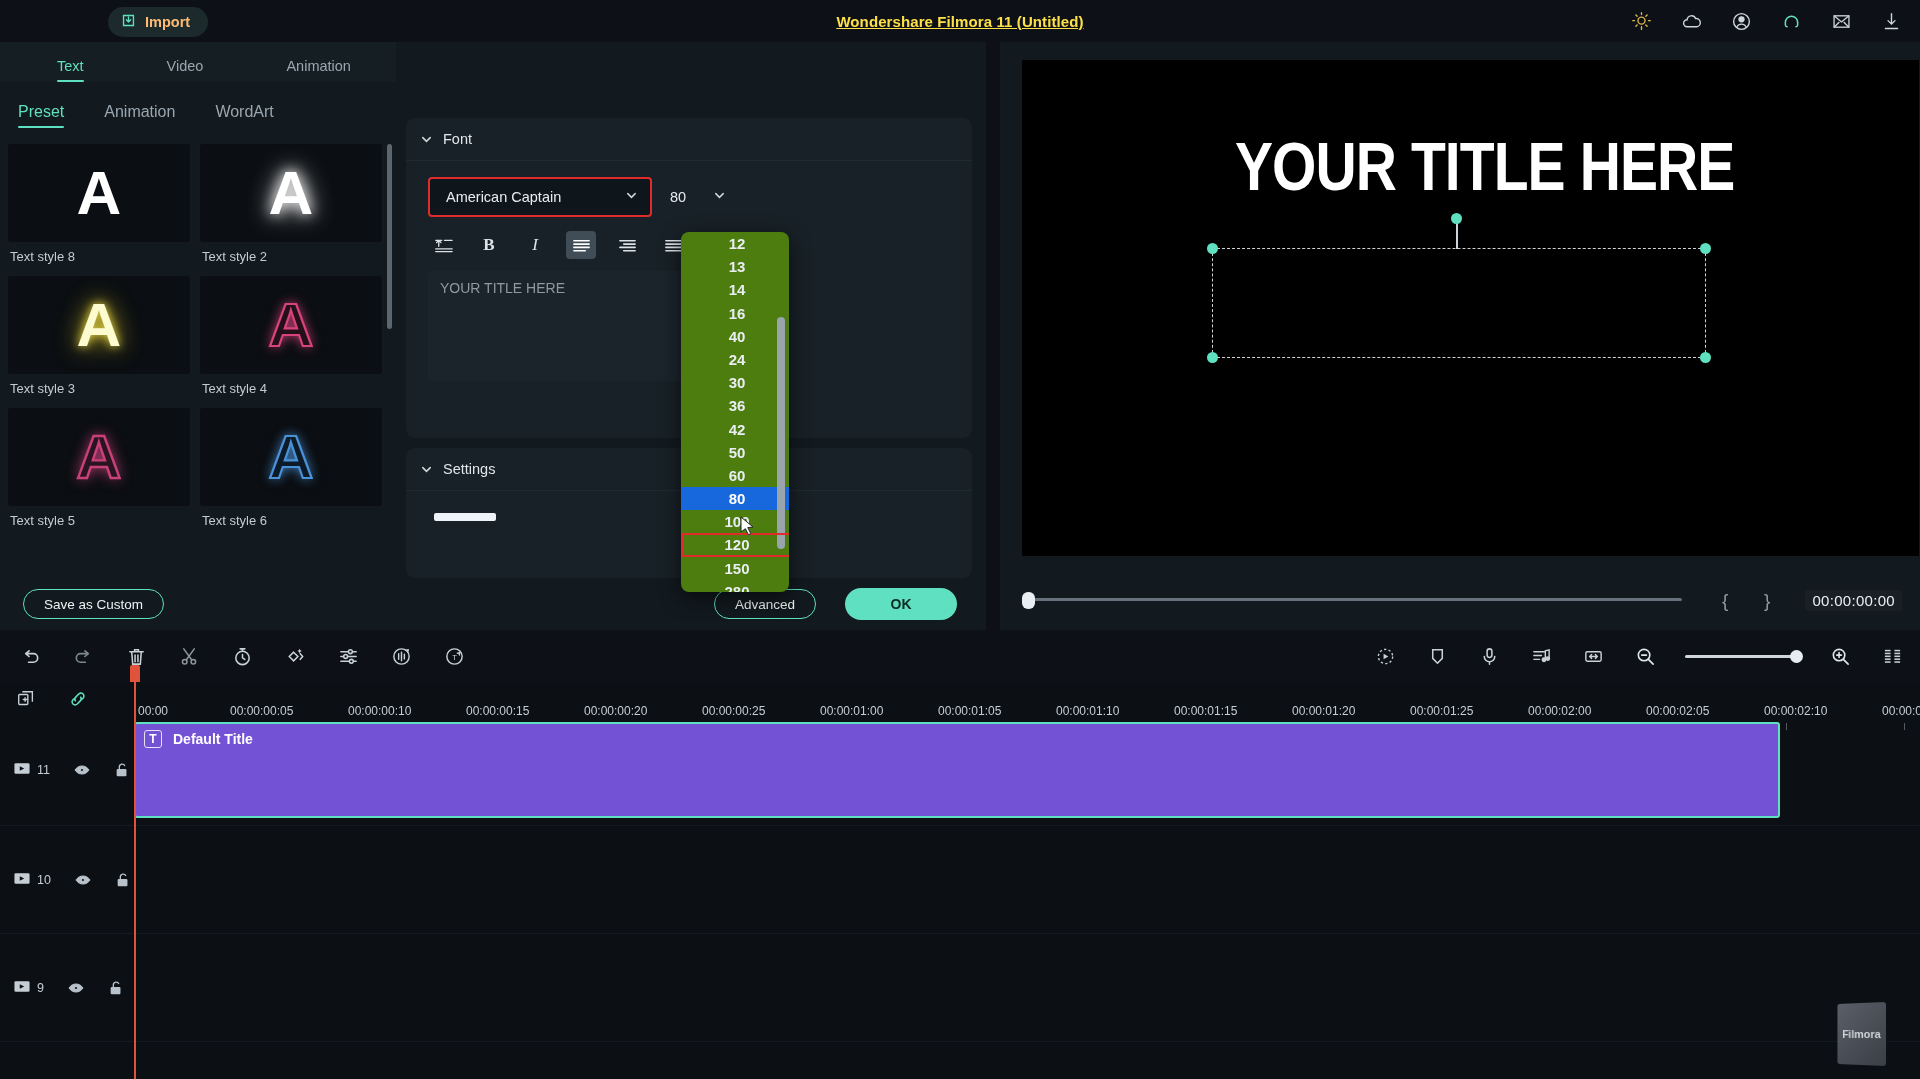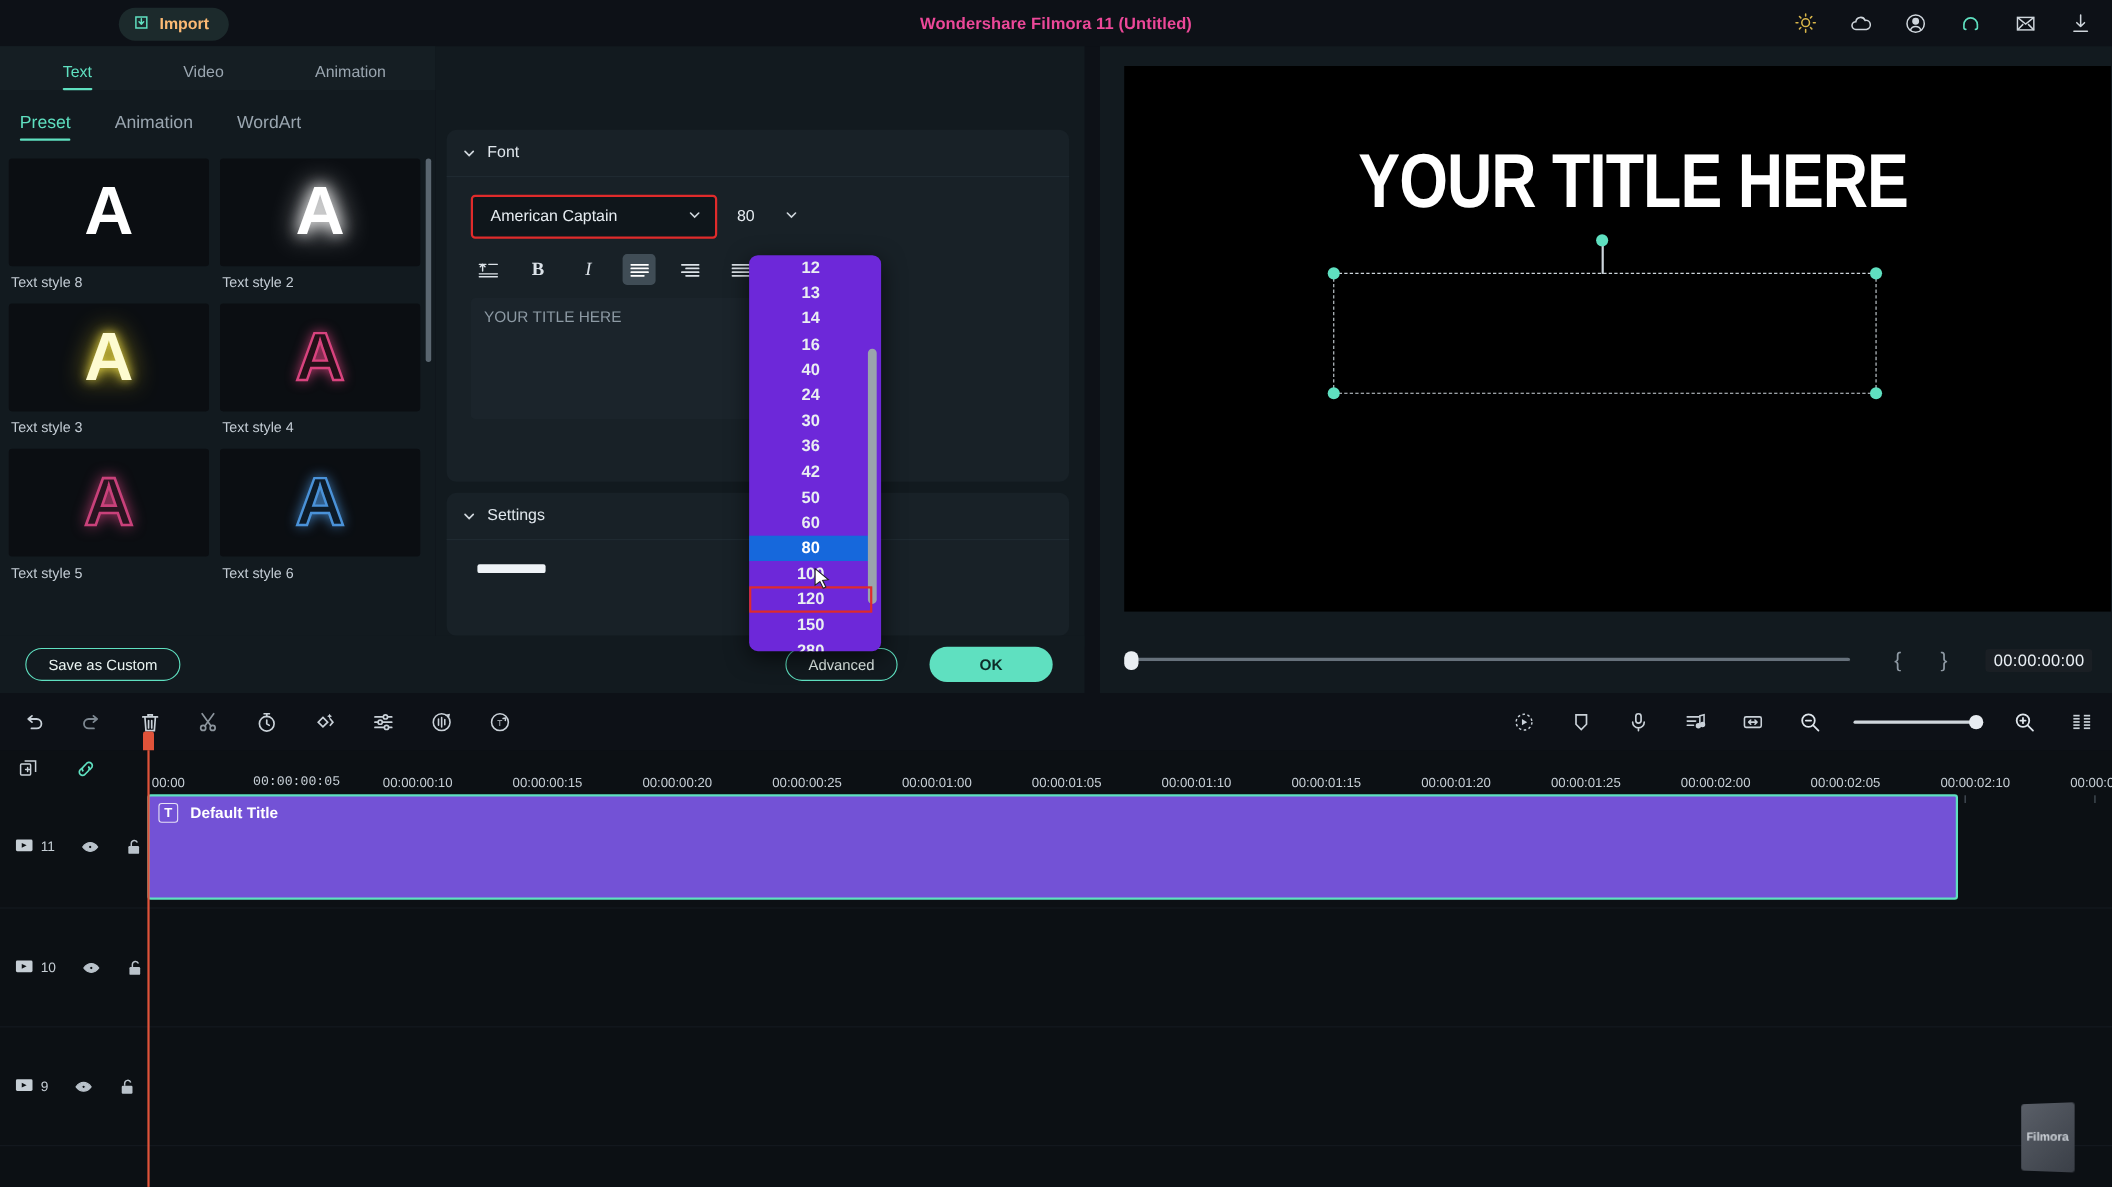--- a/index.html
+++ b/index.html
@@ -23,22 +23,23 @@
     height:30px; padding:0 18px 0 12px;
     background:#1c2a2c; border-radius:16px;
     display:flex; align-items:center; gap:8px;
     color:#fdba74; font-size:14.5px; font-weight:600;
     cursor:pointer;
   }
   .import-btn svg { width:17px; height:17px; }
   .app-title {
     position:absolute; left:0; top:0; width:1920px; height:42px;
     display:flex; align-items:center; justify-content:center;
-    font-size:15px; font-weight:700; color:#ec4899; letter-spacing:.1px;
+    font-size:15px; font-weight:700; color:#fde047; letter-spacing:.1px;
     pointer-events:none;
+    text-decoration:underline;
   }
   .tb-icons { position:absolute; right:18px; top:0; height:42px; display:flex; align-items:center; gap:28px; }
   .tb-ic { width:22px; height:22px; cursor:pointer; display:flex; align-items:center; justify-content:center; }
   .tb-ic svg { width:21px; height:21px; }
 
   
   .leftpanel {
     position:absolute; left:0; top:42px; width:396px; height:546px;
     background:#121a1f;
   }
@@ -106,22 +107,22 @@
     margin-top:12px; width:300px; height:110px; background:#1b242b; border-radius:4px;
     padding:9px 12px; font-size:14px; color:#8d9aa4; cursor:text;
   }
 
   .colorrow { display:flex; align-items:center; gap:16px; padding:18px 0 0 36px; }
   .color-label { font-size:14.5px; color:#dfe6ec; }
   .color-swatch { width:62px; height:8px; background:#eef3f7; border-radius:2px; margin-top:22px; margin-left:28px; }
 
   
   .sizedrop {
-    position:absolute; left:681px; top:232px; width:120px; height:360px;
-    background:#6d28d9; border-radius:8px; box-shadow:0 6px 20px rgba(0,0,0,.6);
+    position:absolute; left:681px; top:232px; width:108px; height:360px;
+    background:#4d7c0f; border-radius:8px; box-shadow:0 6px 20px rgba(0,0,0,.6);
     overflow:hidden; z-index:40;
   }
   .sizedrop-inner { position:relative; width:112px; }
   .sopt { height:23.2px; line-height:23.2px; text-align:center; font-size:15px; font-weight:600;
      color:#e9eef2; cursor:pointer; }
   .sopt.sel { background:#1668dc; color:#fff; }
   .sopt.boxed { outline:2px solid #e02b2b; outline-offset:-2px; position:relative; z-index:2; }
   .drop-sb { position:absolute; right:4px; top:85px; width:8px; height:232px; background:#9aa4ac; border-radius:4px; }
 
   .cursor-arrow { position:absolute; left:740px; top:516px; width:16px; height:22px; z-index:60; pointer-events:none; }
@@ -666,21 +667,21 @@
         <div class="tt-ic">
           <svg viewBox="0 0 22 22" fill="none" stroke="#5fe0c0" stroke-width="1.7">
               <path d="M8.5 13.5a3.3 3.3 0 010-4.6l3-3a3.3 3.3 0 114.6 4.6l-1.4 1.4"></path>
               <path d="M13.5 8.5a3.3 3.3 0 010 4.6l-3 3a3.3 3.3 0 11-4.6-4.6l1.4-1.4"></path>
             </svg>
         </div>
       </div>
 
       <div class="ruler">
         <div class="rtick" style="left:4px;">00:00</div>
-        <div class="rtick" style="left:96px;font-family:Liberation Mono, monospace;">00:00:00:05</div>
+        <div class="rtick" style="left:96px;">00:00:00:05</div>
         <div class="rtick" style="left:214px;">00:00:00:10</div>
         <div class="rtick" style="left:332px;">00:00:00:15</div>
         <div class="rtick" style="left:450px;">00:00:00:20</div>
         <div class="rtick" style="left:568px;">00:00:00:25</div>
         <div class="rtick" style="left:686px;">00:00:01:00</div>
         <div class="rtick" style="left:804px;">00:00:01:05</div>
         <div class="rtick" style="left:922px;">00:00:01:10</div>
         <div class="rtick" style="left:1040px;">00:00:01:15</div>
         <div class="rtick" style="left:1158px;">00:00:01:20</div>
         <div class="rtick" style="left:1276px;">00:00:01:25</div>

